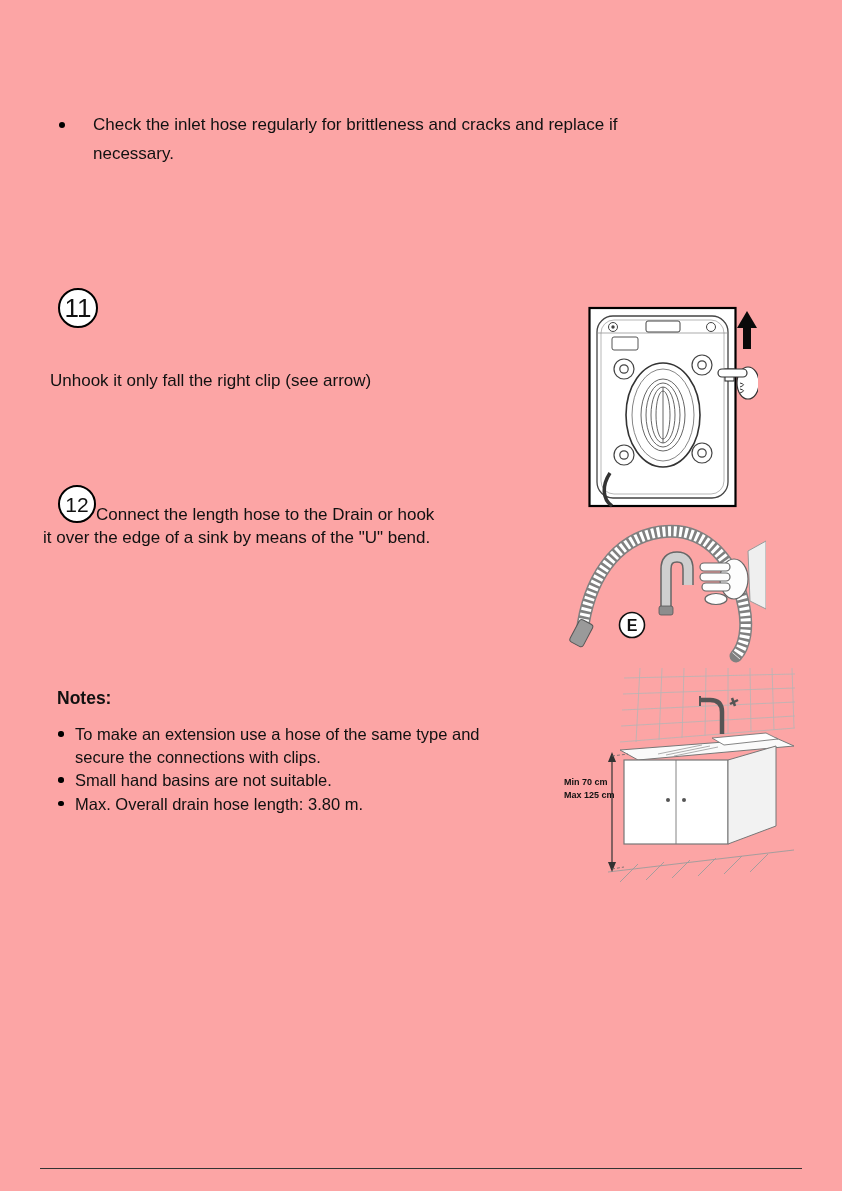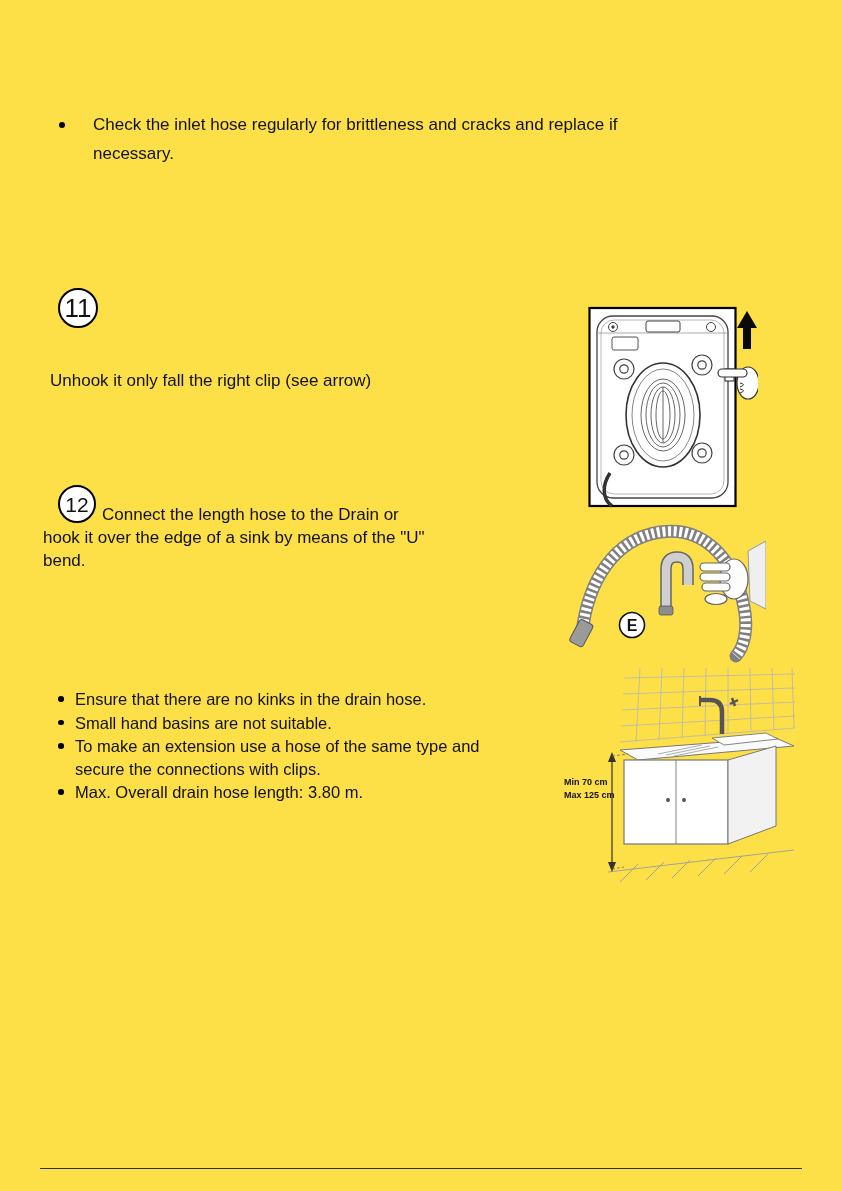--- a/index.html
+++ b/index.html
@@ -1,20 +1,20 @@
 <!DOCTYPE html>
 <html><head>
 <meta charset="utf-8">
 <style>
   * { margin:0; padding:0; box-sizing:border-box; }
   html,body { background:#e9e9e9; }
   body { font-family:"Liberation Sans","DejaVu Sans",sans-serif; color:#111; }
   .page {
     position:relative; width:842px; height:1191px;
-    background:#fde047; margin:0 auto; overflow:hidden;
+    background:#fca5a5; margin:0 auto; overflow:hidden;
   }
 
   
   .top-bullets { position:absolute; left:57px; top:110px; width:612px;
     list-style:none; font-size:17px; line-height:29px; }
   .top-bullets li { position:relative; padding-left:36px; margin-bottom:1px; }
   .top-bullets li::before { content:""; position:absolute; left:2px; top:12px;
     width:6px; height:6px; border-radius:50%; background:#000; }
 
   
@@ -24,21 +24,21 @@
     font-size:26px; background:#fff;
   }
   .badge-11 { position:absolute; left:58px; top:288px; }
 
   .step11-caption { position:absolute; left:50px; top:371px; font-size:17px; }
 
   
   .step12-block { position:absolute; left:43px; top:503px; width:395px;
     font-size:17px; line-height:23px; }
   .step12-block .step-badge { float:left; width:38px; height:38px;
-    margin:-18px 6px 0 15px; font-size:21px; }
+    margin:-18px 0 0 15px; font-size:21px; }
 
   
   .notes-block { position:absolute; left:57px; top:688px; width:470px; }
   .notes-title { font-size:17.5px; font-weight:bold; margin-bottom:14px; }
   .notes-list { list-style:none; font-size:16.5px; line-height:22.5px; }
   .notes-list li { position:relative; padding-left:18px; margin-bottom:1px; }
   .notes-list li::before { content:""; position:absolute; left:1px; top:8px;
     width:5.5px; height:5.5px; border-radius:50%; background:#000; }
 
   
@@ -142,24 +142,24 @@
       </g>
 
       <g>
         <circle cx="66" cy="112" r="12.5" fill="#fff" stroke="#111" stroke-width="1.6"></circle>
         <text x="66" y="118" text-anchor="middle" font-size="16" font-weight="bold" fill="#111">E</text>
       </g>
     </svg>
   </div>
 
   <div class="notes-block">
+    <div class="notes-title">Notes:</div>
     <ul class="notes-list">
-      <li>Ensure that there are no kinks in the drain hose.</li>
+      <li>To make an extension use a hose of the same type and secure the connections with clips.</li>
       <li>Small hand basins are not suitable.</li>
-      <li>To make an extension use a hose of the same type and secure the connections with clips.</li>
       <li>Max. Overall drain hose length: 3.80 m.</li>
     </ul>
   </div>
 
   <div class="fig fig-sink">
     <svg viewBox="0 0 234 224">
 
       <g stroke="#b5b5b5" stroke-width="0.8">
         <line x1="78" y1="2" x2="74" y2="76"></line>
           <line x1="100" y1="2" x2="97" y2="74"></line>

